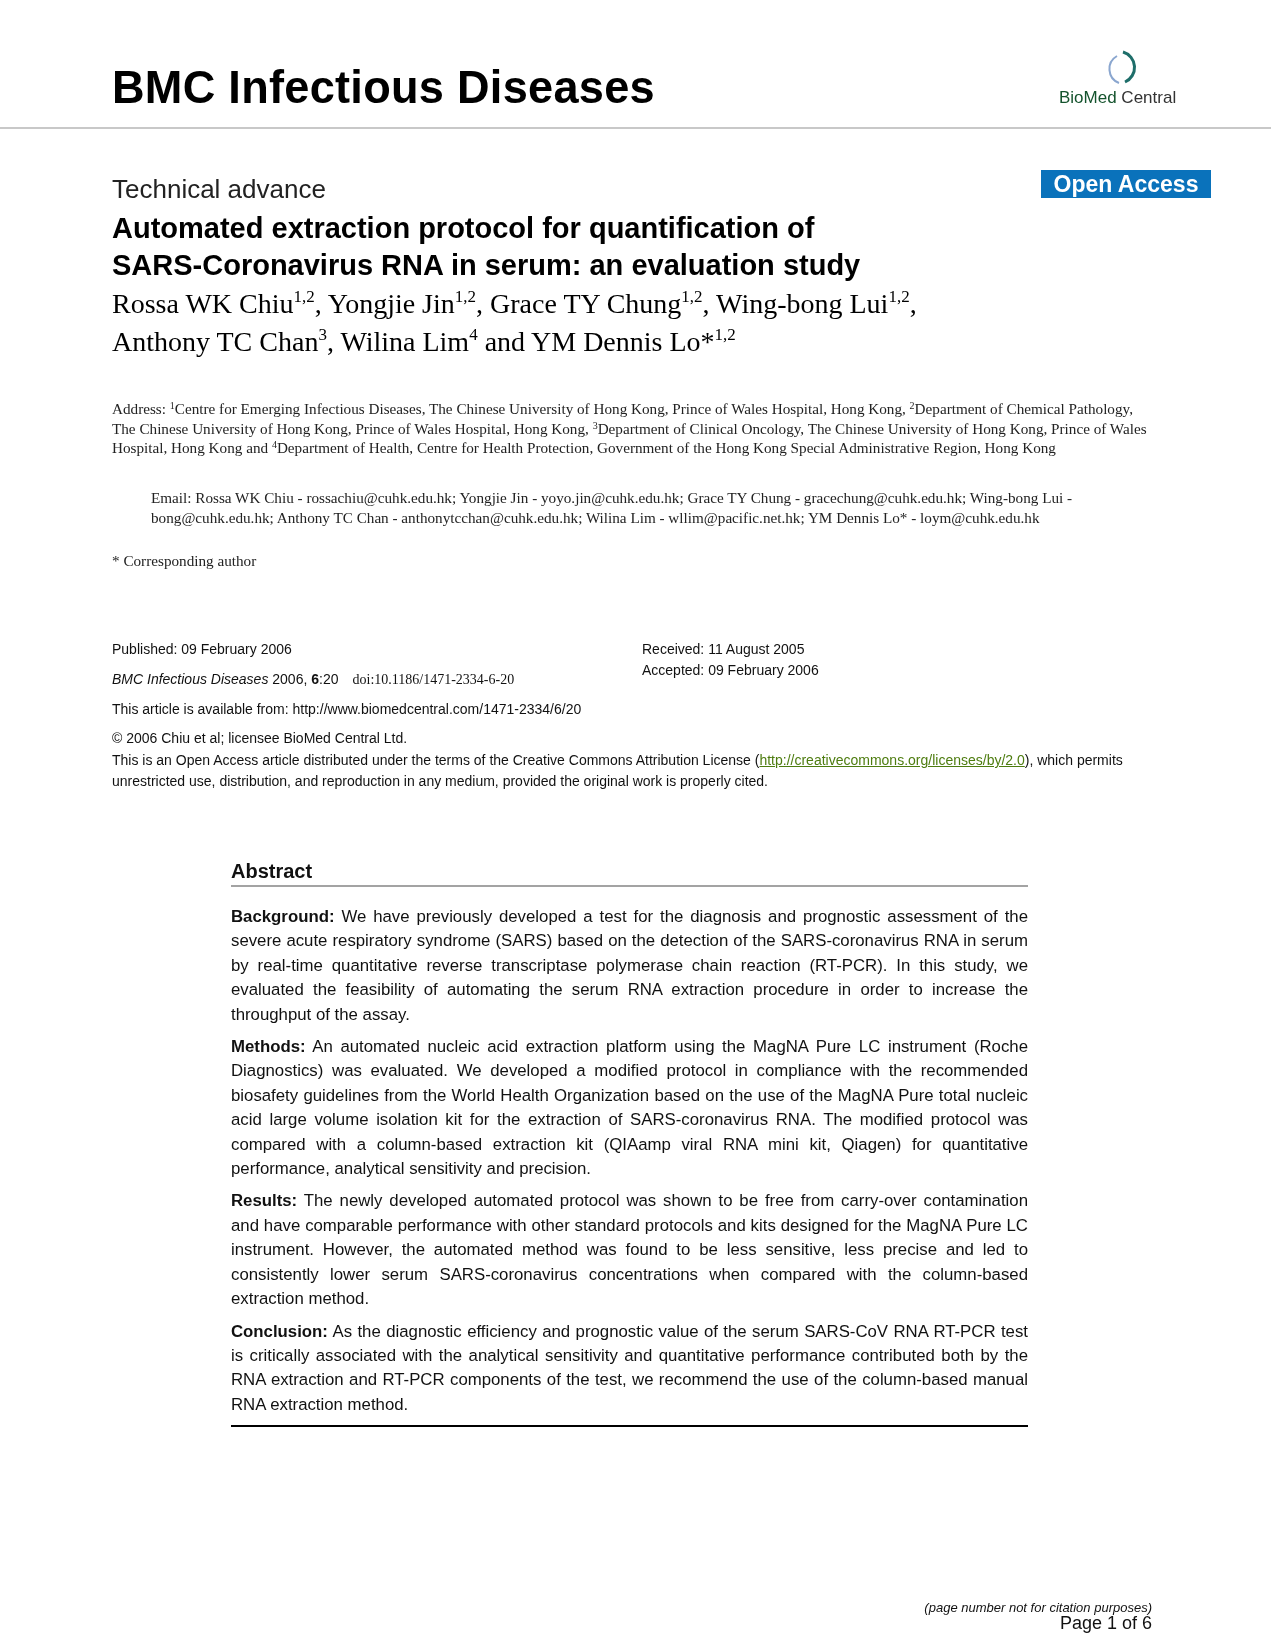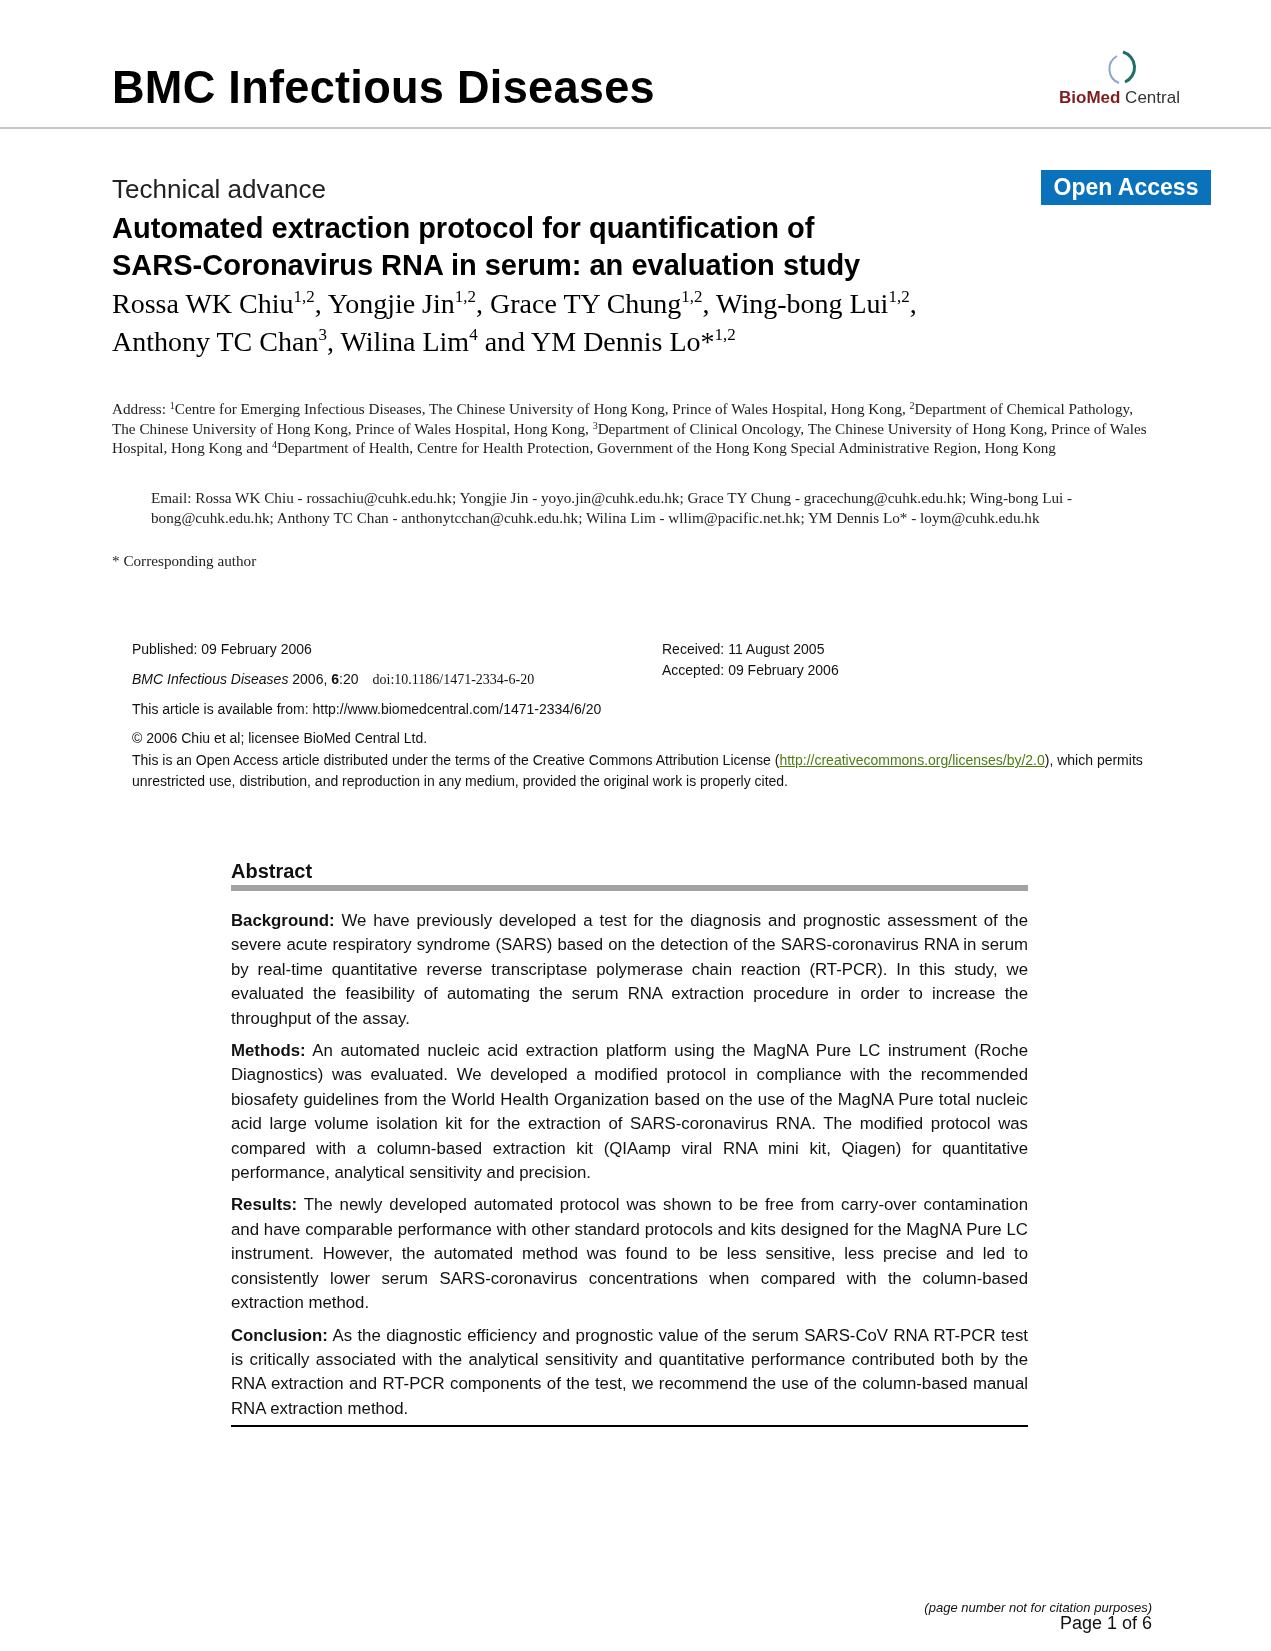--- a/index.html
+++ b/index.html
@@ -5,48 +5,48 @@
   html, body { margin: 0; padding: 0; background: #ffffff; }
   body { width: 1271px; height: 1651px; position: relative; overflow: hidden; color: #111; }
   .abs { position: absolute; }
   .journal-title {
     left: 112px; top: 60px; font-family: "Liberation Sans", sans-serif; font-weight: bold;
     font-size: 46px; letter-spacing: 0.3px; color: #000; transform: scaleX(0.98); transform-origin: left;
   }
   .header-rule { left: 0; top: 127px; width: 1271px; height: 2px; background: #c8c8c8; }
   .logo { left: 1055px; top: 48px; width: 150px; height: 62px; }
   .logo-text { position: absolute; left: 4px; top: 40px; font-family: "Liberation Sans", sans-serif; font-size: 17px; white-space: nowrap; }
-  .logo-bio { color: #7f1d1d; font-weight: bold; }
+  .logo-bio { color: #14532d; font-weight: normal; }
   .logo-central { color: #333; }
   .section-type { left: 112px; top: 174px; font-family: "Liberation Sans", sans-serif; font-size: 26px; font-weight: 300; color: #222; }
   .oa-badge {
-    left: 1041px; top: 170px; width: 170px; height: 35px; background: #0a72bb; color: #fff;
+    left: 1041px; top: 170px; width: 170px; height: 28px; background: #0a72bb; color: #fff;
     font-family: "Liberation Sans", sans-serif; font-weight: bold; font-size: 23px;
     display: flex; align-items: center; justify-content: center;
   }
   .paper-title { left: 112px; top: 210px; width: 1000px; font-family: "Liberation Sans", sans-serif; font-weight: bold; font-size: 29px; line-height: 37px; color: #000; }
   .authors { left: 112px; top: 285px; width: 1100px; font-family: "Liberation Serif", serif; font-size: 28px; line-height: 38px; color: #000; }
   .authors sup { font-size: 17px; vertical-align: 11px; line-height: 0; }
   .address { left: 112px; top: 399px; width: 1040px; font-family: "Liberation Serif", serif; font-size: 15.2px; line-height: 19.5px; color: #222; }
   .address sup { font-size: 10px; vertical-align: 5px; line-height: 0; }
   .email { left: 112px; top: 488px; width: 1040px; font-family: "Liberation Serif", serif; font-size: 15.2px; line-height: 19.5px; color: #222; margin-left: 39px; }
   .corr { left: 112px; top: 552px; font-family: "Liberation Serif", serif; font-size: 15.2px; color: #222; text-align: right; }
-  .meta { font-family: "Liberation Sans", sans-serif; font-size: 14px; color: #111; margin-left: 20px; }
+  .meta { font-family: "Liberation Sans", sans-serif; font-size: 14px; color: #111; }
   .published { left: 112px; top: 641px; }
   .citation { left: 112px; top: 671px; }
   .citation .jn { font-style: italic; }
   .citation .doi { margin-left: 14px; font-family: Liberation Serif, serif; }
   .available { left: 112px; top: 701px; }
   .received { left: 642px; top: 641px; }
   .accepted { left: 642px; top: 662px; }
   .copyright { left: 112px; top: 730px; }
   .license { left: 112px; top: 750px; width: 1080px; line-height: 21px; }
   .license a { color: #4d7c0f; text-decoration: underline; }
   .abstract { left: 231px; top: 860px; width: 797px; font-family: "Liberation Sans", sans-serif; color: #111; }
-  .abstract h2 { margin: 0; font-size: 20px; font-weight: bold; padding-bottom: 2px; border-bottom: 6px solid #a3a3a3; }
+  .abstract h2 { margin: 0; font-size: 20px; font-weight: bold; padding-bottom: 2px; border-bottom: 2px solid #a3a3a3; }
   .abstract p { margin: 0 0 8px 0; font-size: 16.8px; line-height: 24.4px; text-align: justify; }
   .abstract p:first-of-type { margin-top: 18px; }
   .abstract .lbl { font-weight: bold; }
   .abstract-rule { left: 231px; top: 1425px; width: 797px; height: 2px; background: #000; }
   .page-num { right: 119px; top: 1573px; font-family: "Liberation Sans", sans-serif; font-size: 18px; color: #111; text-align: right; margin-top: 40px; }
   .page-note { right: 119px; top: 1600px; font-family: "Liberation Sans", sans-serif; font-size: 13px; font-style: italic; color: #111; text-align: right; }
 </style>
 </head>
 <body>
 

